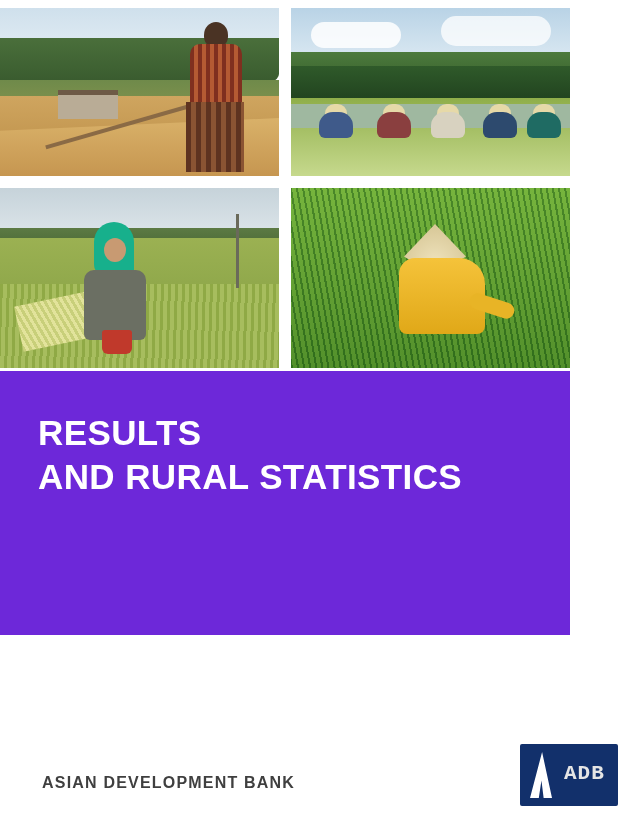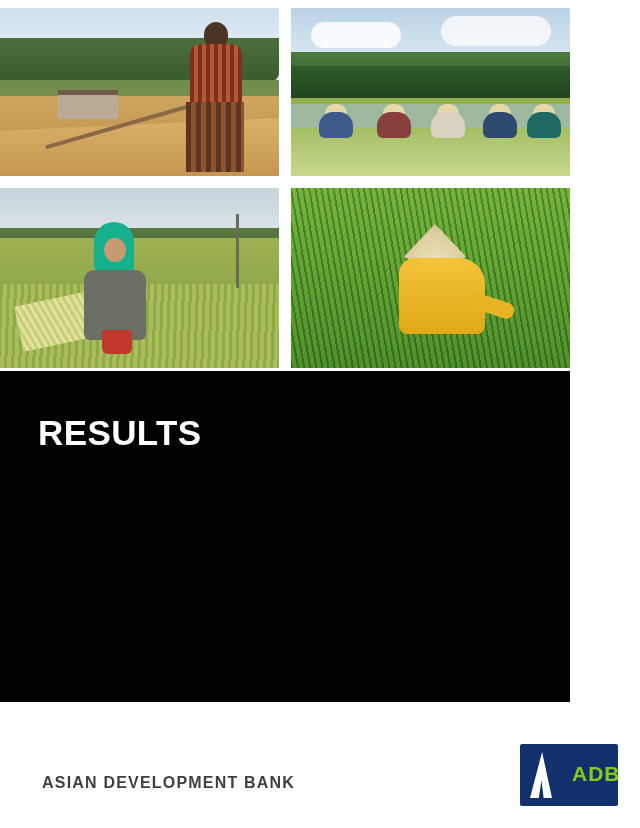--- a/index.html
+++ b/index.html
@@ -203,22 +203,22 @@
     background: #e8b426; border-radius: 8px;
     transform: rotate(18deg);
   }
 
   
   .title-block {
     position: absolute;
     left: 0;
     top: 371px;
     width: 570px;
-    height: 331px;
-    background: #000000;
+    height: 264px;
+    background: #6d28d9;
   }
   .title-text {
     position: absolute;
     left: 38px;
     top: 40px;
     width: 500px;
     color: #ffffff;
     font-weight: bold;
     font-size: 35px;
     line-height: 1.26;
@@ -250,26 +250,27 @@
     position: absolute;
     left: 10px;
     top: 8px;
     width: 22px;
     height: 46px;
     background: #ffffff;
     clip-path: polygon(0 100%, 55% 0, 100% 100%, 62% 100%, 52% 62%, 40% 100%);
   }
   .adb-logo .adb-text {
     position: absolute;
-    left: 52px;
+    left: 44px;
     top: 18px;
-    color: #84cc16;
+    color: #e5e5e5;
     font-size: 21px;
     font-weight: bold;
     letter-spacing: 1px;
+    font-family: Liberation Mono, monospace;
   }
 </style>
 </head>
 <body>
 
 <div class="photo-grid">
 
   <div class="photo photo-tl">
     <div class="sky"></div>
     <div class="hills"></div>
@@ -338,20 +339,21 @@
       <div class="jacket"></div>
       <div class="arm"></div>
     </div>
   </div>
 
 </div>
 
 <div class="title-block">
   <div class="title-text">
     <div>RESULTS</div>
+    <div>AND RURAL STATISTICS</div>
   </div>
 </div>
 
 <div class="footer-org">ASIAN DEVELOPMENT BANK</div>
 
 <div class="adb-logo">
   <div class="mark"></div>
   <div class="adb-text">ADB</div>
 </div>
 

